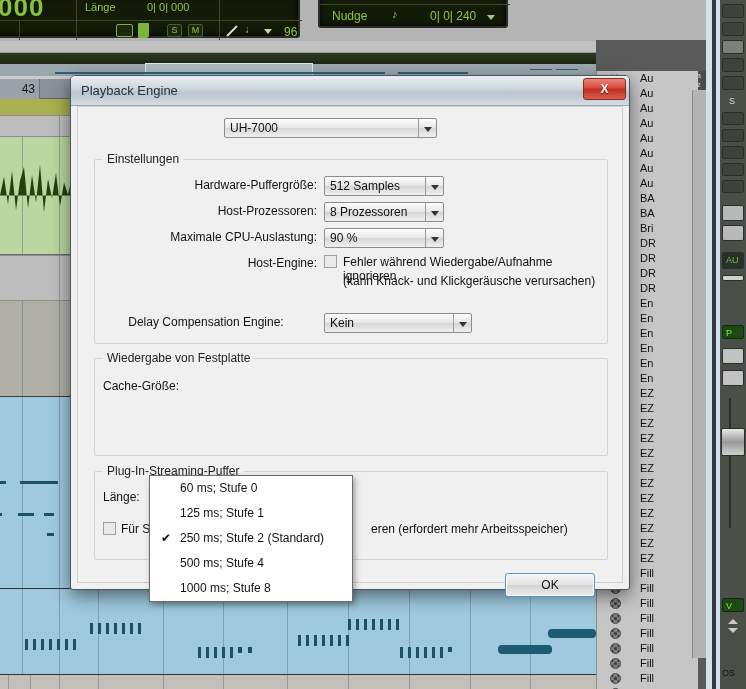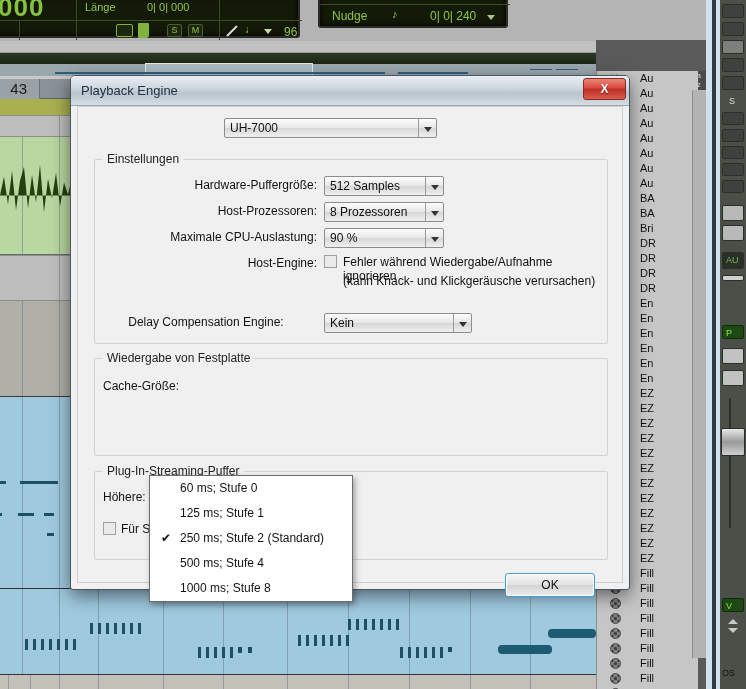--- a/index.html
+++ b/index.html
@@ -35,21 +35,21 @@
   .toolbar-b { position:absolute; top:41px; left:0; width:746px; height:12px; background:#c0c0c0; border-bottom:1px solid #9a9a9a; }
 
   
   .edit-area { position:absolute; top:53px; left:0; width:596px; height:636px; background:#c9c9c9; overflow:hidden; }
   .ruler-band { position:absolute; left:0; width:596px; }
   .rb1 { top:0; height:11px; background:linear-gradient(#2c3a22,#1c2616); }
   .rb2 { top:11px; height:12px; background:#9aa7ad; }
   .rb-sel { position:absolute; top:-1px; left:145px; width:168px; height:24px; background:rgba(190,205,212,.55); border:1px solid #d9ecdf; }
   .rb-line { position:absolute; height:2px; background:#2d6080; }
   .ruler-num { position:absolute; top:26px; left:0; width:596px; height:20px; background:#8a9298; border-bottom:1px solid #5e666c; }
-  .rn-cell { position:absolute; top:0; height:20px; color:#1a1a1a; font-size:15px; text-align:right; padding-right:12px; line-height:20px; background:#9aa2a8; border-right:1px solid #6b7379; }
+  .rn-cell { position:absolute; top:0; height:20px; color:#1a1a1a; font-size:12px; text-align:right; padding-right:4px; line-height:20px; background:#9aa2a8; border-right:1px solid #6b7379; }
 
   .track { position:absolute; left:0; width:596px; }
   .t-green-head { background:#a9b04f; }
   .t-grayhead { background:#bdbdbd; border-top:1px solid #8e8e8e; border-bottom:1px solid #8e8e8e; }
   .t-green { background:#b9d7a0; border-bottom:1px solid #6d6d6d; }
   .t-gray { background:#b0b0a8; border-bottom:1px solid #3a3a3a; }
   .t-blue { background:#9fc9de; border-bottom:1px solid #333; }
   .t-blue2 { background:#9fc9de; border-bottom:1px solid #333; }
   .t-bottom { background:#c2c0b8; }
   .gridline { position:absolute; top:0; bottom:0; width:1px; background:rgba(90,110,125,.45); }
@@ -827,27 +827,28 @@
       </div>
     </div>
 
     <div class="group" style="left:16px; top:251px; width:514px; height:98px;">
       <div class="group-title">Wiedergabe von Festplatte</div>
       <div class="lbl-l" style="left:8px; top:20px;">Cache-Größe:</div>
     </div>
 
     <div class="group" style="left:16px; top:364px; width:514px; height:89px;">
       <div class="group-title">Plug-In-Streaming-Puffer</div>
-      <div class="lbl-l" style="left:8px; top:18px;">Höhere:</div>
+      <div class="lbl-l" style="left:8px; top:18px;">Länge:</div>
       <div class="combo" style="position:absolute; left:68px; top:16px; width:190px;">
         <span>250 ms; Stufe 2 (Standard)</span>
         <span class="arrow"></span>
       </div>
       <div class="cbox" style="left:8px; top:50px;"></div>
       <div class="lbl-l" style="left:26px; top:50px;">Für Stre</div>
+      <div class="lbl-l" style="left:276px; top:50px;">eren (erfordert mehr Arbeitsspeicher)</div>
     </div>
 
     <div class="ok-btn" style="left:427px; top:466px;">OK</div>
   </div>
 
   <div class="dropdown" id="dropdown" style="left:78px; top:399px; width:204px;">
       <div class="dd-item"><span>60 ms; Stufe 0</span></div>
       <div class="dd-item"><span>125 ms; Stufe 1</span></div>
       <div class="dd-item"><span class="dd-check">✔</span><span>250 ms; Stufe 2 (Standard)</span></div>
       <div class="dd-item"><span>500 ms; Stufe 4</span></div>

